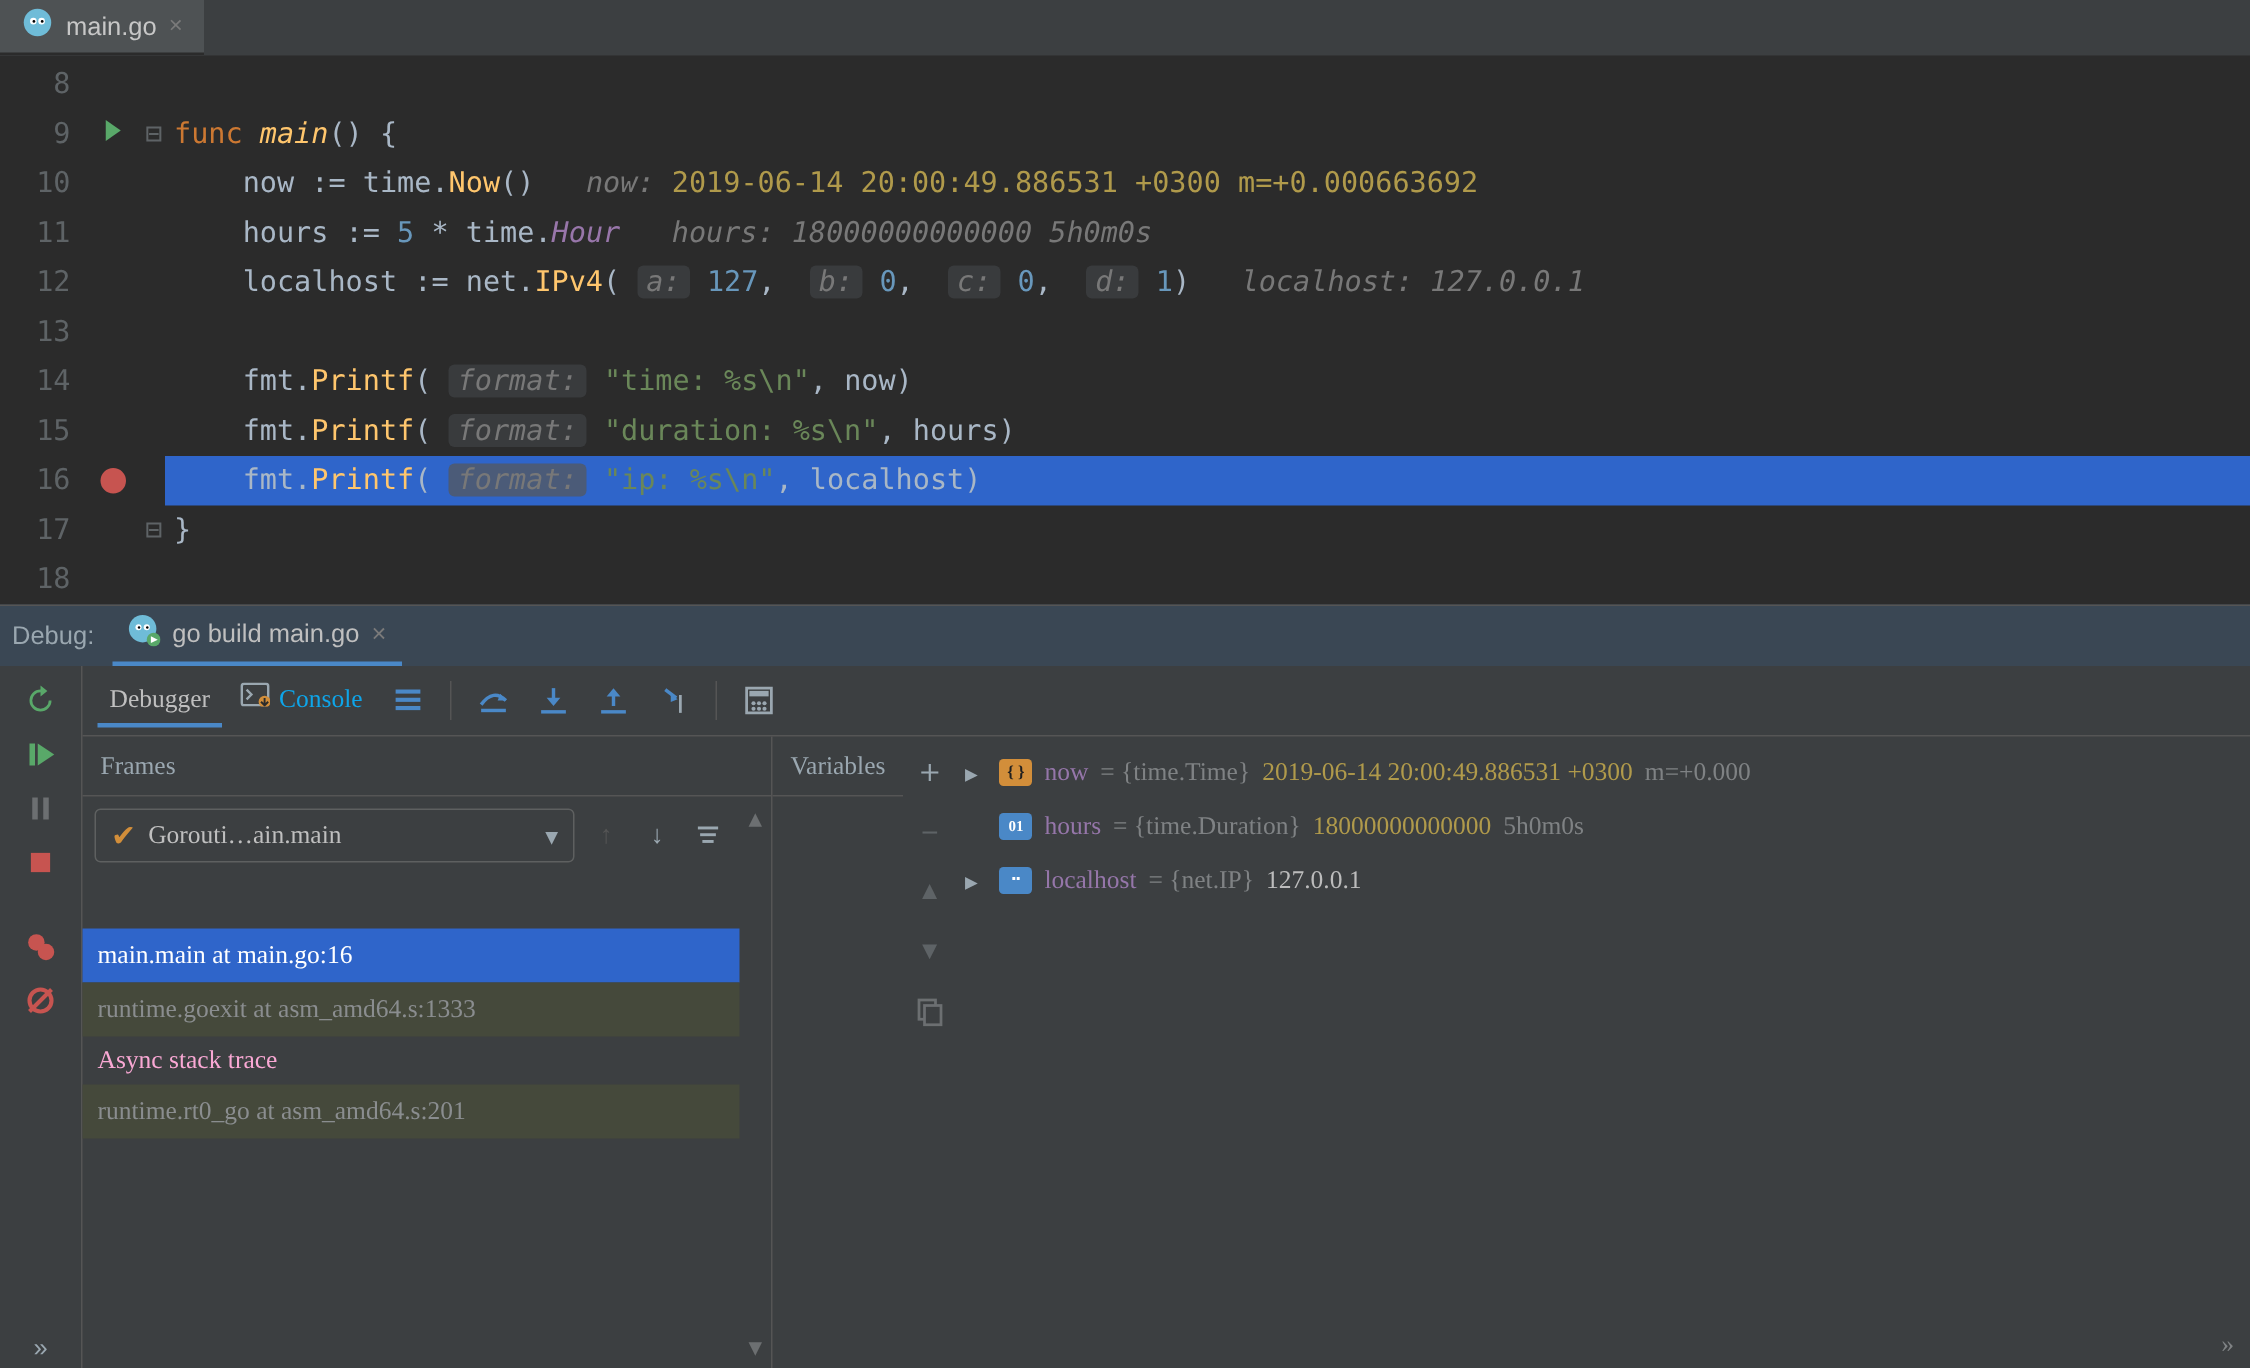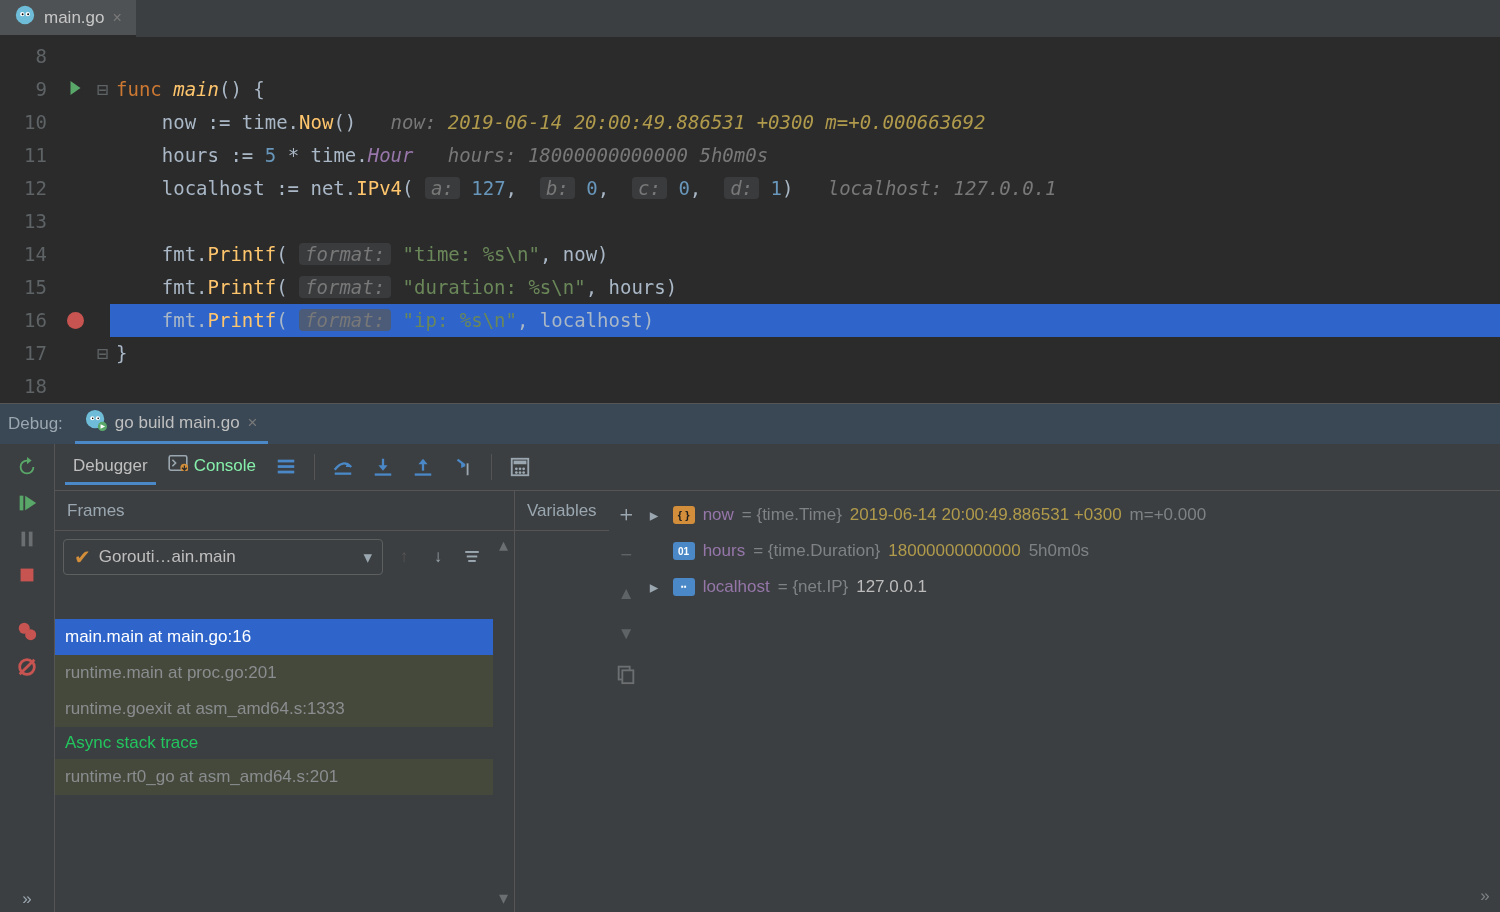--- a/index.html
+++ b/index.html
@@ -37,21 +37,21 @@
   .code-line { height:33px; white-space:pre; padding-left:6px; }
   .code-line.current { background:#2f65ca; }
   .kw { color:#cc7832; }
   .fn { color:#ffc66d; font-style:italic; }
   .fn2{ color:#ffc66d; }
   .txt{ color:#a9b7c6; }
   .num{ color:#6897bb; }
   .str{ color:#6a8759; }
   .cst{ color:#9876aa; font-style:italic; }
   .hint-lbl { color:#787878; font-style:italic; }
-  .hint-val { color:#b09a4b; font-style:italic; }
+  .hint-val { color:#b09a4b; }
   .hint-grey{ color:#787878; font-style:italic; }
   .param {
     background:#393b3d; border-radius:4px; padding:0 6px;
     color:#787878; font-style:italic;
   }
   .param-cur { background:#4b5b78; }
   .bp { width:17px; height:17px; border-radius:50%; background:#c75450; }
   .run-tri svg{width:13px;height:16px;}
   
   
@@ -66,26 +66,26 @@
   }
   .dbg-hdr-x{color:#7a7a7a;}
   
   .dbg-row { flex:1; display:flex; background:#3c3f41; min-height:0; }
   .dbg-side {
     width:55px; display:flex; flex-direction:column; align-items:center; gap:10px;
     padding-top:10px; border-right:1px solid #555;
   }
   .side-btn{width:26px;height:26px;display:flex;align-items:center;justify-content:center;cursor:pointer;}
   .side-btn svg{width:22px;height:22px;}
-  .dbg-main{flex:1;display:flex;flex-direction:column;min-width:0;}
+  .dbg-main{flex:1;display:flex;flex-direction:column;min-width:0;font-family:Liberation Serif, serif;}
   .dbg-tabs{
     height:47px;display:flex;align-items:center;gap:4px;padding:0 10px;
     border-bottom:1px solid #555;
   }
-  .mini-tab{padding:6px 8px;color:#86efac;border-bottom:3px solid transparent;}
+  .mini-tab{padding:6px 8px;color:#0ea5e9;border-bottom:3px solid transparent;}
   .mini-tab.active{color:#bfbfbf;border-bottom-color:#4a88c7;}
   .step-btn{width:36px;height:36px;display:flex;align-items:center;justify-content:center;cursor:pointer;}
   .step-btn svg{width:22px;height:22px;}
   .vsep{width:1px;height:26px;background:#555;margin:0 6px;}
   .panels{flex:1;display:flex;min-height:0;justify-content:center;}
   .panel-frames{width:460px;border-right:1px solid #555;display:flex;flex-direction:column;}
   .panel-hdr{
     height:40px;display:flex;align-items:center;padding:0 12px;color:#9aa7b0;
     border-bottom:1px solid #555;
   }
@@ -97,21 +97,21 @@
   .check{color:#d28e3a;font-size:20px;}
   .arrow-btn{width:26px;display:flex;justify-content:center;color:#555;}
   .arrow-btn.enabled{color:#9aa7b0;}
   .frame-row{
     height:36px;display:flex;align-items:center;padding:0 10px;color:#bcbcbc;
   }
   .frame-row.selected{background:#2f65ca;color:#ffffff;margin-top:36px;}
   .frame-row.muted2{
     color:#8a8d8f;background:#45493b;
   }
-  .frame-group{color:#22c55e;padding:6px 10px;}
+  .frame-group{color:#f9a8d4;padding:6px 10px;}
   .scrollbar{width:21px;display:flex;flex-direction:column;align-items:center;}
   .sb-arrow{color:#6c6f71;font-size:18px;line-height:28px;}
   .panel-vars{flex:1;display:flex;min-width:0;}
   .vars-toolbar{width:35px;display:flex;flex-direction:column;align-items:center;gap:14px;padding-top:10px;}
   .vars-content{flex:1;padding:6px 0;overflow:hidden;}
   .var-row{display:flex;align-items:center;gap:8px;height:36px;padding-left:6px;white-space:nowrap;}
   .tw{width:15px;color:#9aa7b0;}
   .badge{width:22px;height:18px;border-radius:3px;display:flex;align-items:center;justify-content:center;
          font-size:11px;font-weight:bold;color:#1f1f1f;}
   .badge.struct{background:#d28e3a;}
@@ -352,21 +352,20 @@
               <span class="arrow-btn enabled">
                   <svg width="18" height="18" viewBox="0 0 24 24">
                     <rect x="3" y="4" width="18" height="2.6" fill="#9aa7b0"></rect>
                     <rect x="5" y="10" width="14" height="2.6" fill="#9aa7b0"></rect>
                     <rect x="7" y="16" width="10" height="2.6" fill="#9aa7b0"></rect>
                   </svg>
                 </span>
             </div>
             <div id="frame-list">
                 <div class="frame-row selected">main.main at main.go:16</div>
-                <div class="frame-row muted2">runtime.main at proc.go:201</div>
                 <div class="frame-row muted2">runtime.goexit at asm_amd64.s:1333</div>
                 <div class="frame-group">Async stack trace</div>
                 <div class="frame-row muted2">runtime.rt0_go at asm_amd64.s:201</div>
               </div>
           </div>
           <div class="scrollbar">
             <span class="sb-arrow">▴</span>
             <span style="flex:1"></span>
             <span class="sb-arrow">▾</span>
           </div>

